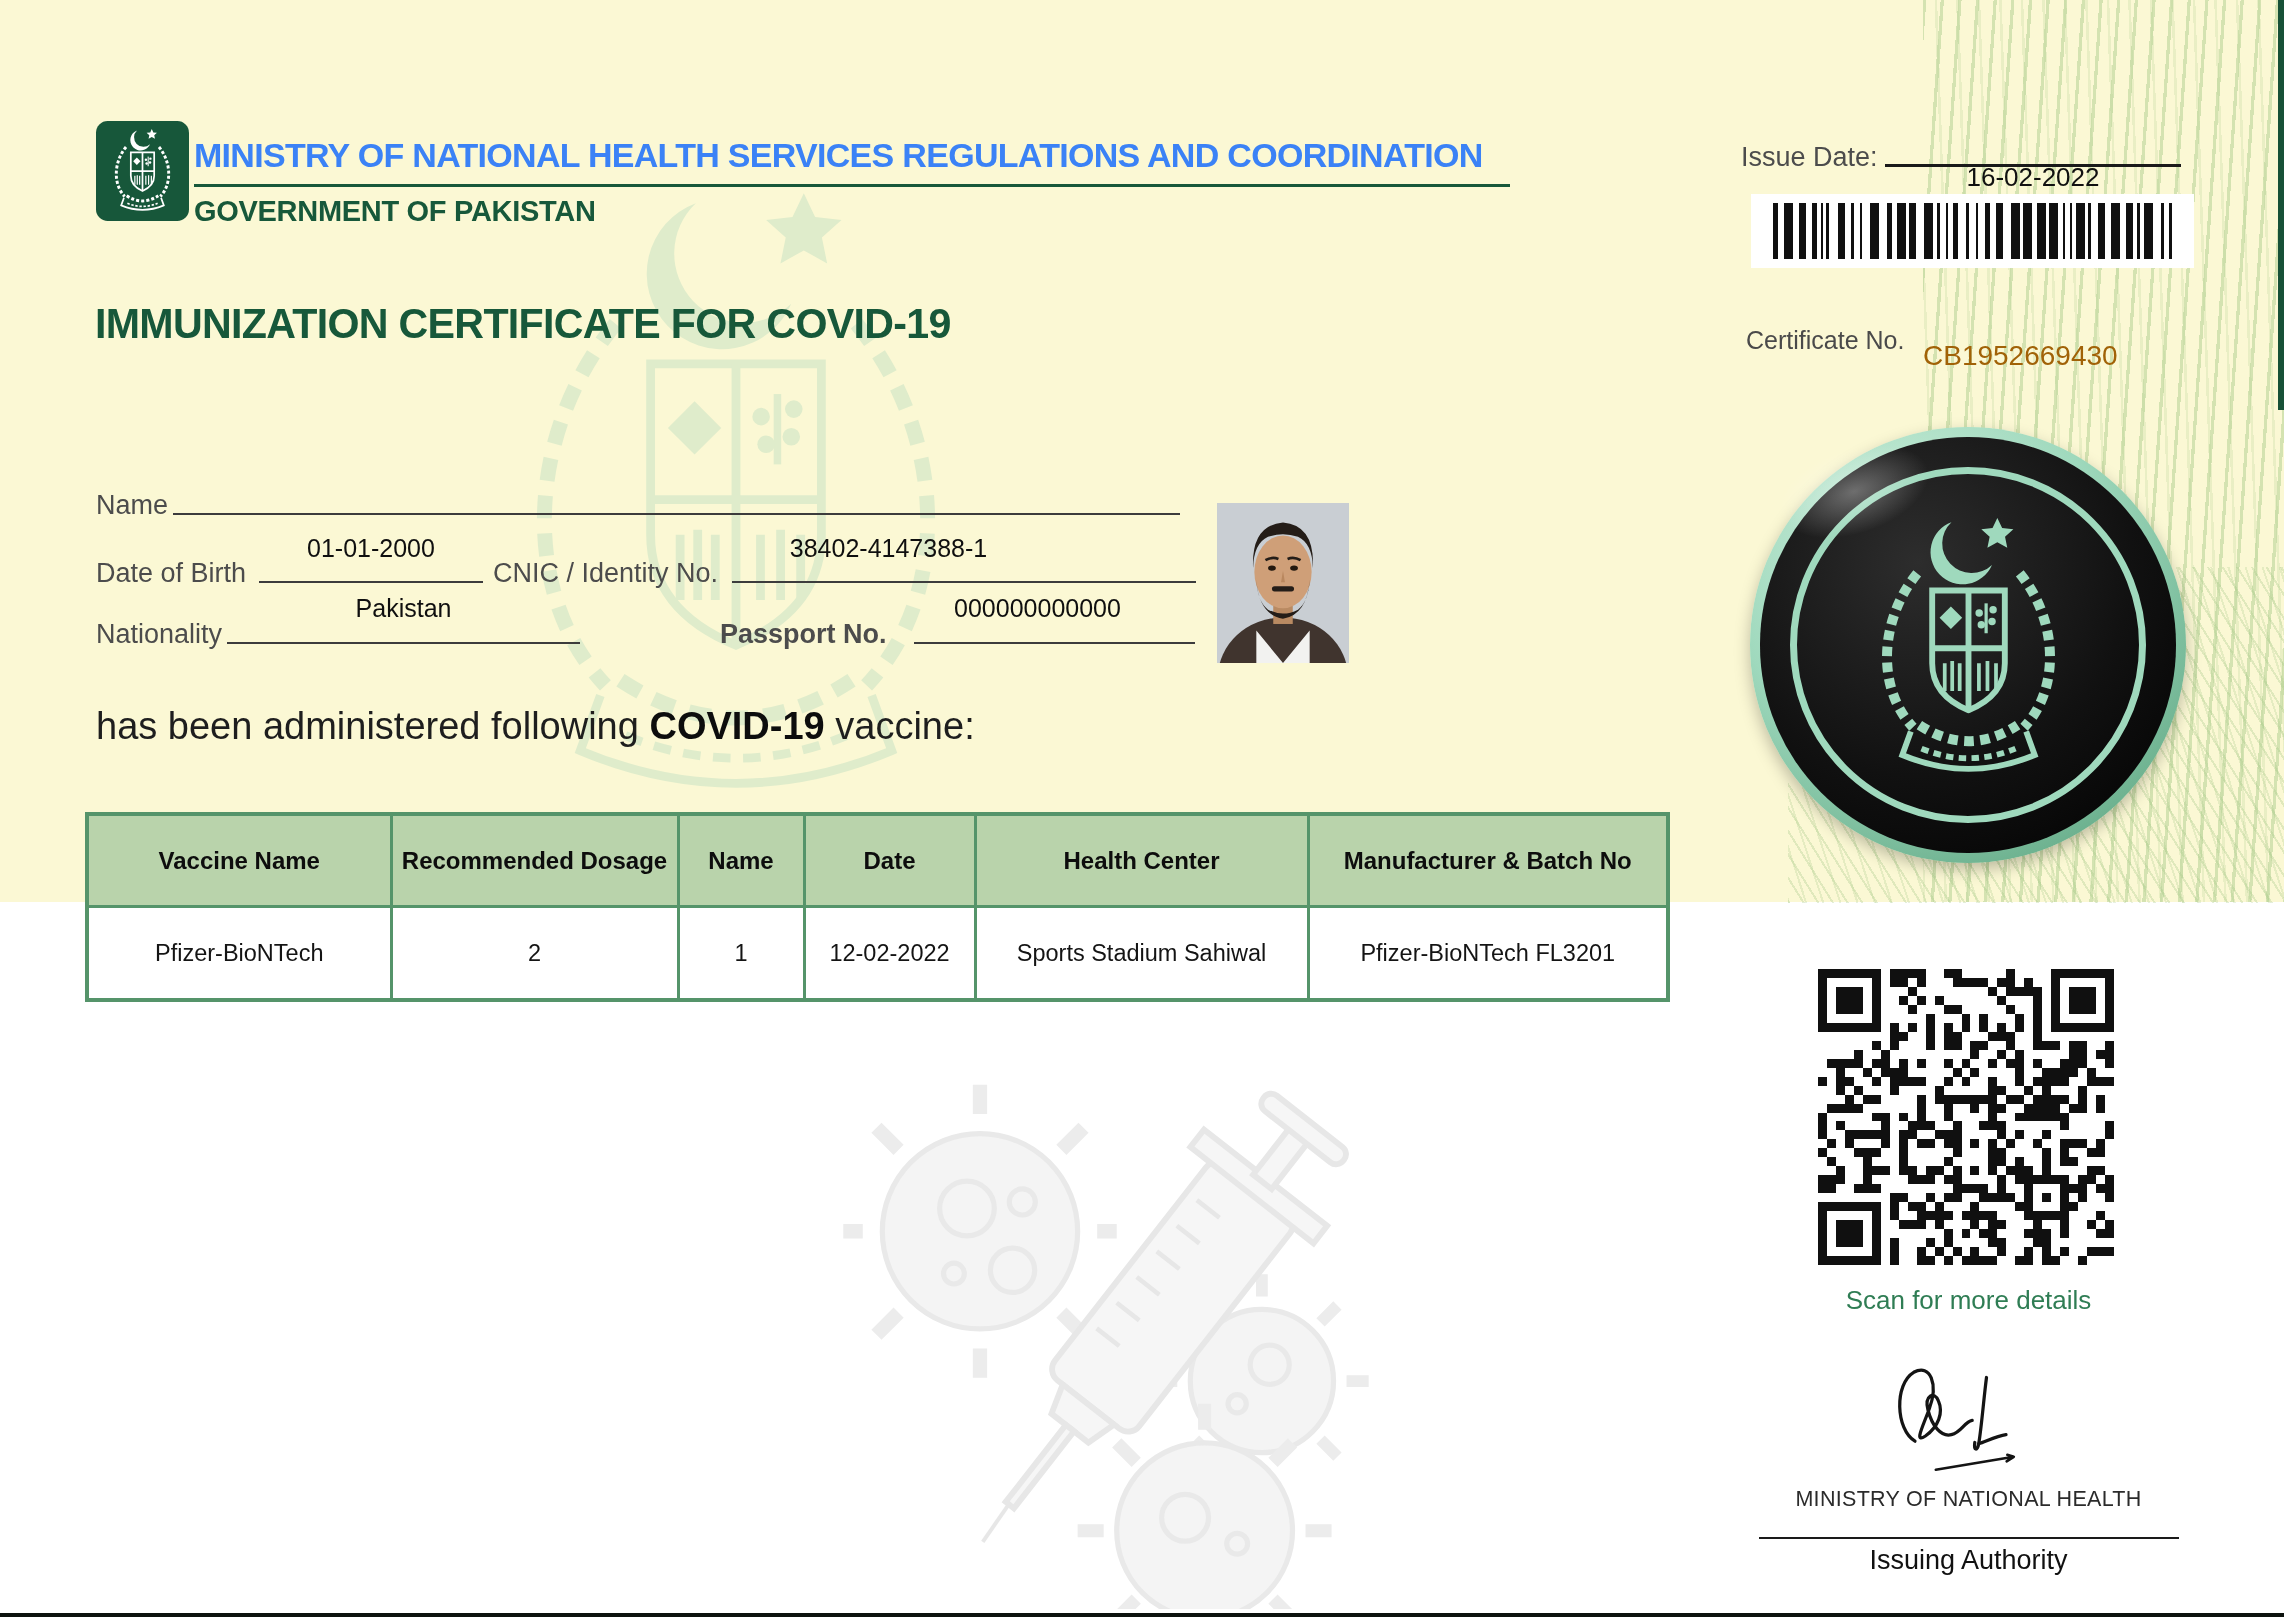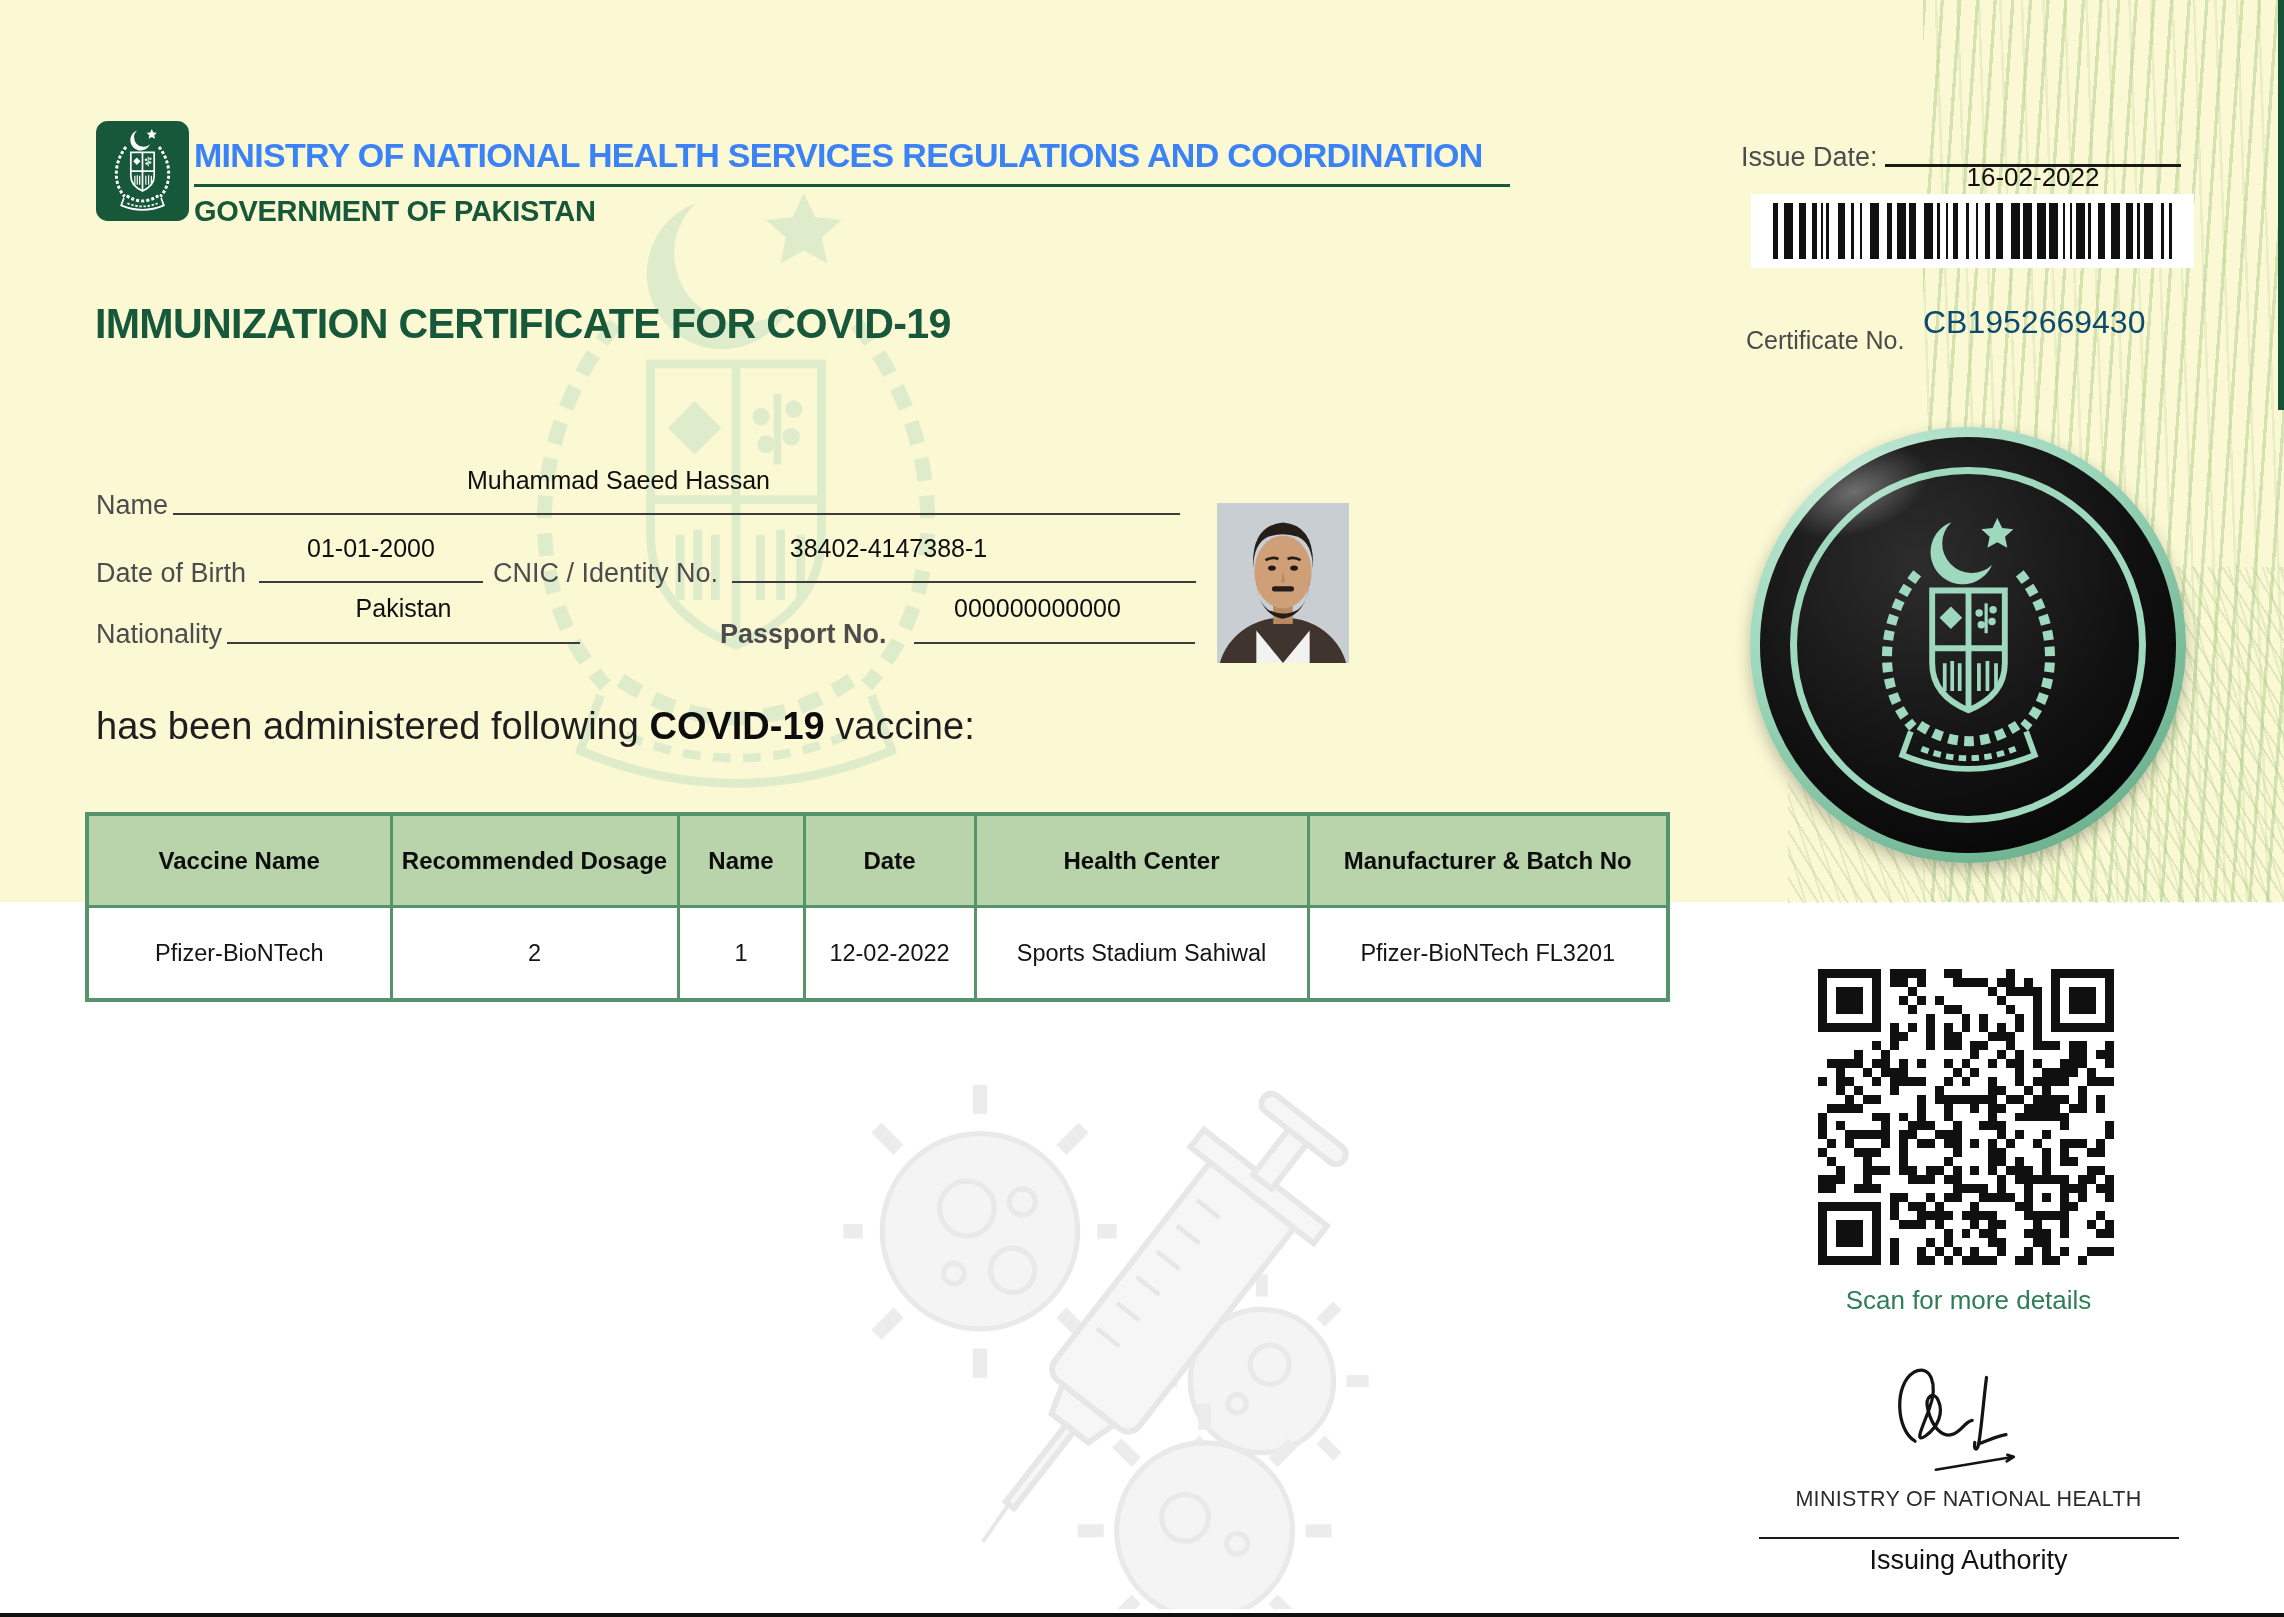--- a/index.html
+++ b/index.html
@@ -34,21 +34,21 @@
               transform:scaleX(.98);transform-origin:left;white-space:nowrap;}
 
   
   .issue-label{left:1741px;top:142px;font-size:26px;color:#4a4a4a;}
   .issue-line{left:1885px;top:164px;width:296px;border-bottom:3.3px solid #1a1a1a;}
   .issue-value{left:1885px;top:116px;width:296px;text-align:center;font-size:26px;color:#111;margin-top:46px;}
   .barcode{left:1751px;top:194px;width:443px;height:74px;background:#ffffff;}
   .barcode-bars{position:absolute;left:21.5px;top:9px;right:21.5px;bottom:9px;}
   .barcode-bars i{position:absolute;top:0;bottom:0;background:#101010;display:block;}
   .certno-label{left:1746px;top:326px;font-size:25px;color:#4a4a4a;}
-  .certno-value{left:1923px;top:304px;font-size:32px;color:#0c4a6e;}
+  .certno-value{left:1923px;top:340px;font-size:28px;color:#a16207;}
 
   
   .flabel{font-size:27px;color:#4c4c4c;}
   .fline{border-bottom:2.6px solid #3c3c3c;height:0;}
   .fvalue{font-size:25px;color:#0f0f0f;text-align:center;}
   .name-label{left:96px;top:490px;}
   .name-line{left:173px;top:513px;width:1007px;}
   .name-value{left:173px;top:466px;width:891px;}
   .dob-label{left:96px;top:558px;}
   .dob-line{left:259px;top:581px;width:224px;}
@@ -250,21 +250,20 @@
         <i style="left:364px;width:3.9px"></i>
         <i style="left:371px;width:9px"></i>
         <i style="left:388px;width:3.9px"></i>
         <i style="left:396px;width:3.9px"></i>
       </div>
   </div>
   <div class="abs certno-label">Certificate No.</div>
   <div class="abs certno-value">CB1952669430</div>
 
   <div class="abs flabel name-label">Name</div>
-  <div class="abs fvalue name-value">Muhammad Saeed Hassan</div>
   <div class="abs fline name-line"></div>
 
   <div class="abs flabel dob-label">Date of Birth</div>
   <div class="abs fvalue dob-value">01-01-2000</div>
   <div class="abs fline dob-line"></div>
 
   <div class="abs flabel cnic-label">CNIC / Identity No.</div>
   <div class="abs fvalue cnic-value">38402-4147388-1</div>
   <div class="abs fline cnic-line"></div>
 

